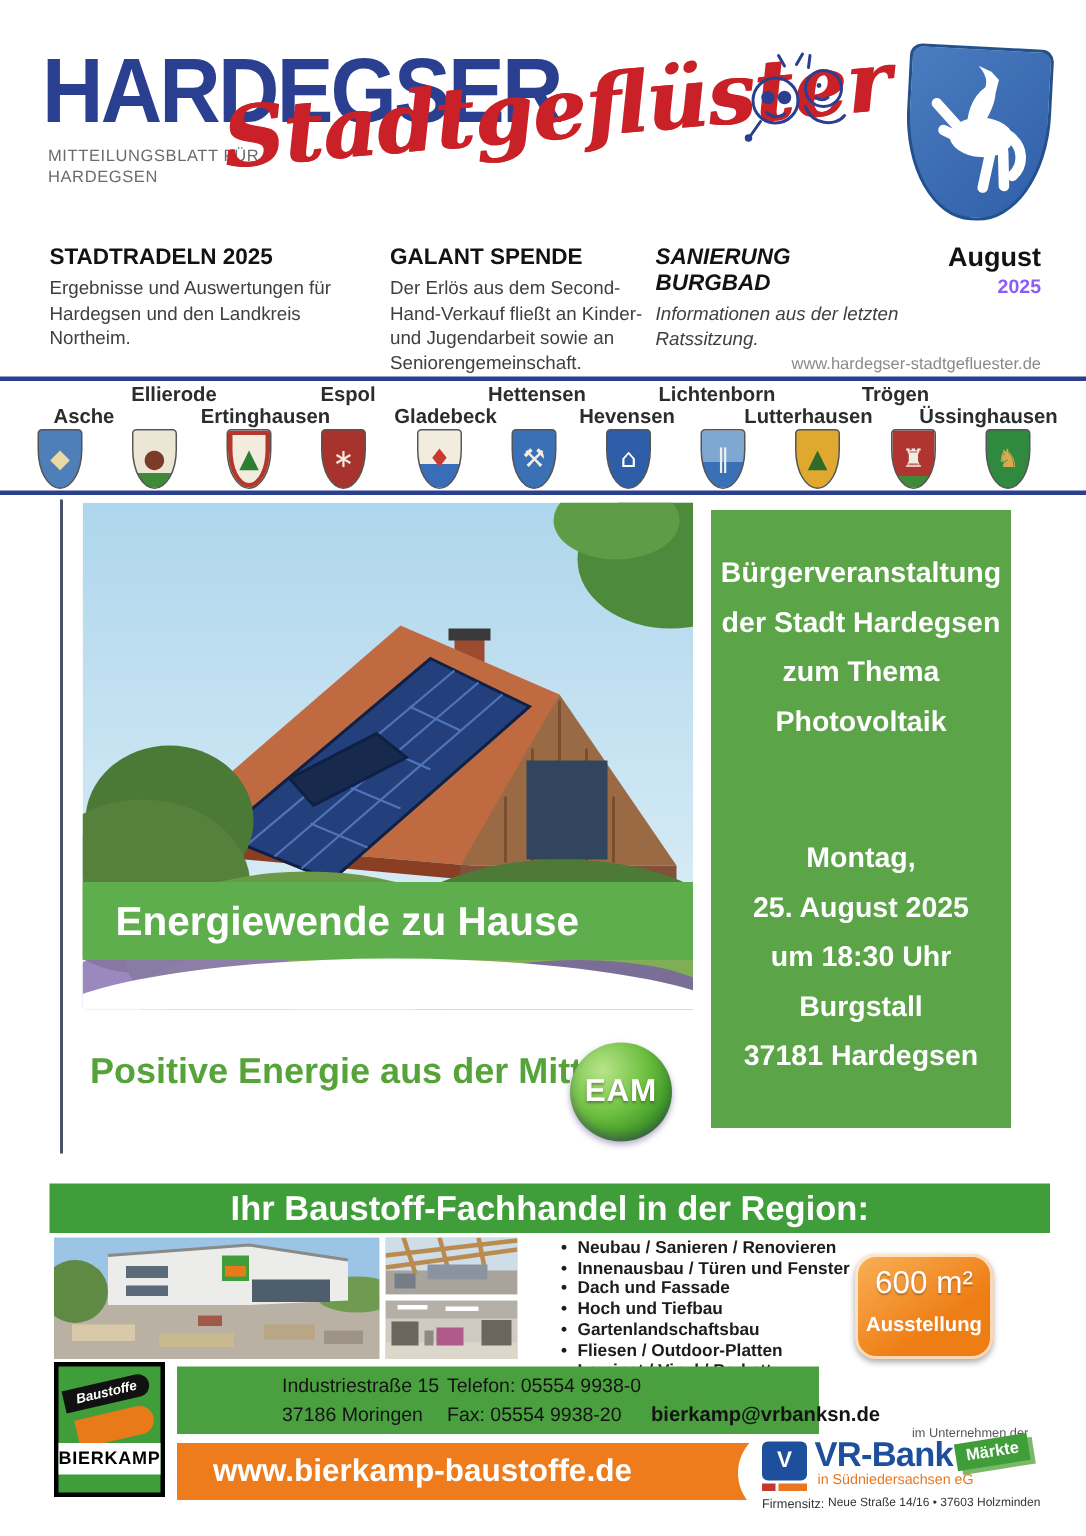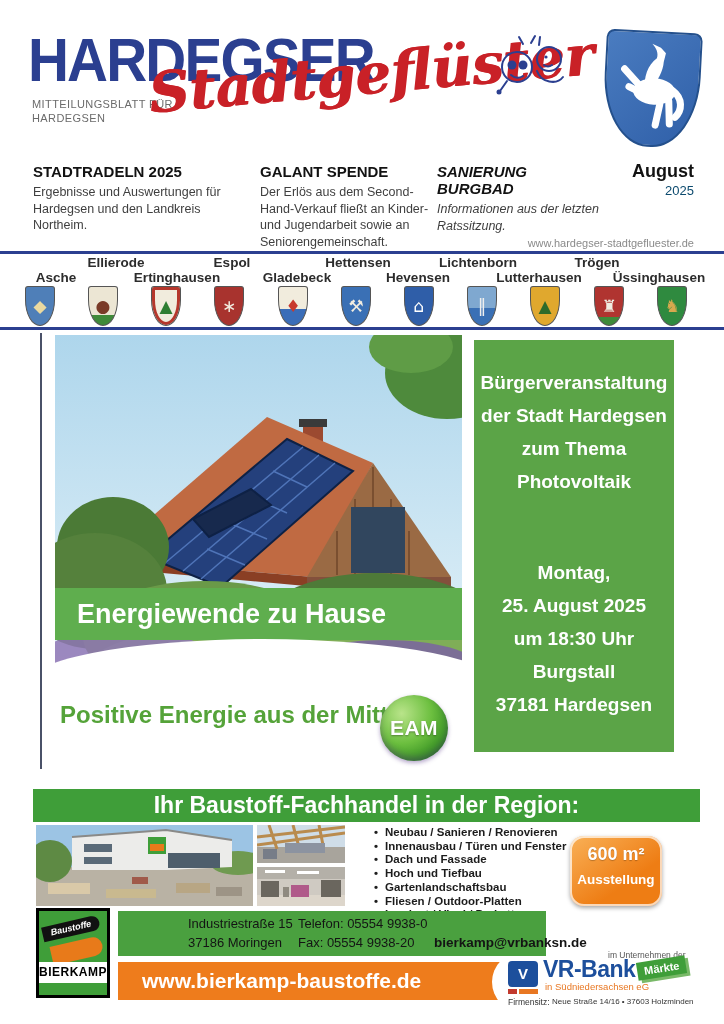--- a/index.html
+++ b/index.html
@@ -19,21 +19,21 @@
         border:2px solid #24508c;border-radius:8px 8px 46px 46px/8px 8px 72px 72px;}
 
   
   .teaser h3{margin:0 0 4px 0;font-size:15px;color:#121212;}
   .teaser p{margin:0;font-size:12.5px;line-height:16.5px;color:#3f3f3f;}
   .t1{left:33px;top:163px;width:196px;}
   .t2{left:240px;top:163px;width:186px;margin-left:20px;}
   .t3{left:437px;top:163px;width:170px;font-style:italic;}
   .issue{right:30px;top:161px;text-align:right;}
   .issue .m{font-size:18px;font-weight:bold;color:#121212;}
-  .issue .y{font-size:13px;color:#0c4a6e;margin-top:1px;}
+  .issue .y{font-size:13px;color:#8b5cf6;margin-top:1px;font-weight:bold;}
   .mast-url{right:30px;top:237px;font-size:11px;color:#8a8a8a;text-decoration:none;}
 
   .rule{left:0;width:724px;height:3px;background:var(--navy,#2b3f90);}
 
   
   .vname{position:absolute;transform:translateX(-50%);font-size:13.5px;font-weight:bold;
          color:#2c2c2c;white-space:nowrap;}
   .vshield{position:absolute;top:286px;width:30px;height:40px;border:1px solid #555;
            border-radius:3px 3px 50% 50%/3px 3px 65% 65%;box-sizing:border-box;
            display:flex;align-items:center;justify-content:center;}
@@ -64,21 +64,21 @@
            font-size:23px;font-weight:bold;text-align:center;line-height:33px;}
   .ph{overflow:hidden;background:#ccc;}
   .bk-services{left:372px;top:826px;width:200px;margin:0;padding:0;list-style:none;}
   .bk-services li{position:relative;padding-left:13px;font-size:11.5px;font-weight:bold;
                   color:#1c1c1c;line-height:13.7px;}
   .bk-services li::before{content:"•";position:absolute;left:2px;}
   .badge{left:570px;top:836px;width:92px;height:70px;border-radius:14px;box-sizing:border-box;
          background:linear-gradient(145deg,#f9b158,#ee7d14 65%);
          box-shadow:inset 0 0 0 2px rgba(255,255,255,.7),0 2px 4px rgba(0,0,0,.35);
          color:#fff;text-align:center;}
-  .badge .b1{font-size:18px;font-weight:bold;margin-top:8px;text-shadow:0 1px 1px rgba(0,0,0,.25);}
+  .badge .b1{font-size:21px;font-weight:normal;margin-top:8px;text-shadow:0 1px 1px rgba(0,0,0,.25);}
   .badge .b2{font-size:13.5px;font-weight:bold;margin-top:7px;}
   .bk-logo{left:36px;top:908px;width:74px;height:90px;border:3px solid #000;box-sizing:border-box;
            background:#3f9e39;}
   .bk-rib1{position:absolute;left:3px;top:10px;width:58px;height:15px;background:#111;
            border-radius:0 9px 9px 0;transform:rotate(-13deg);color:#fff;font-size:9px;
            font-style:italic;font-weight:bold;text-align:center;line-height:15px;}
   .bk-rib2{position:absolute;left:12px;top:30px;width:52px;height:19px;background:#e87a1a;
            border-radius:0 11px 11px 0;transform:rotate(-13deg);}
   .bk-logo .nm{position:absolute;left:0;bottom:12px;width:100%;height:21px;background:#fff;
                color:#000;font-size:12px;font-weight:bold;letter-spacing:.5px;text-align:center;line-height:21px;}

